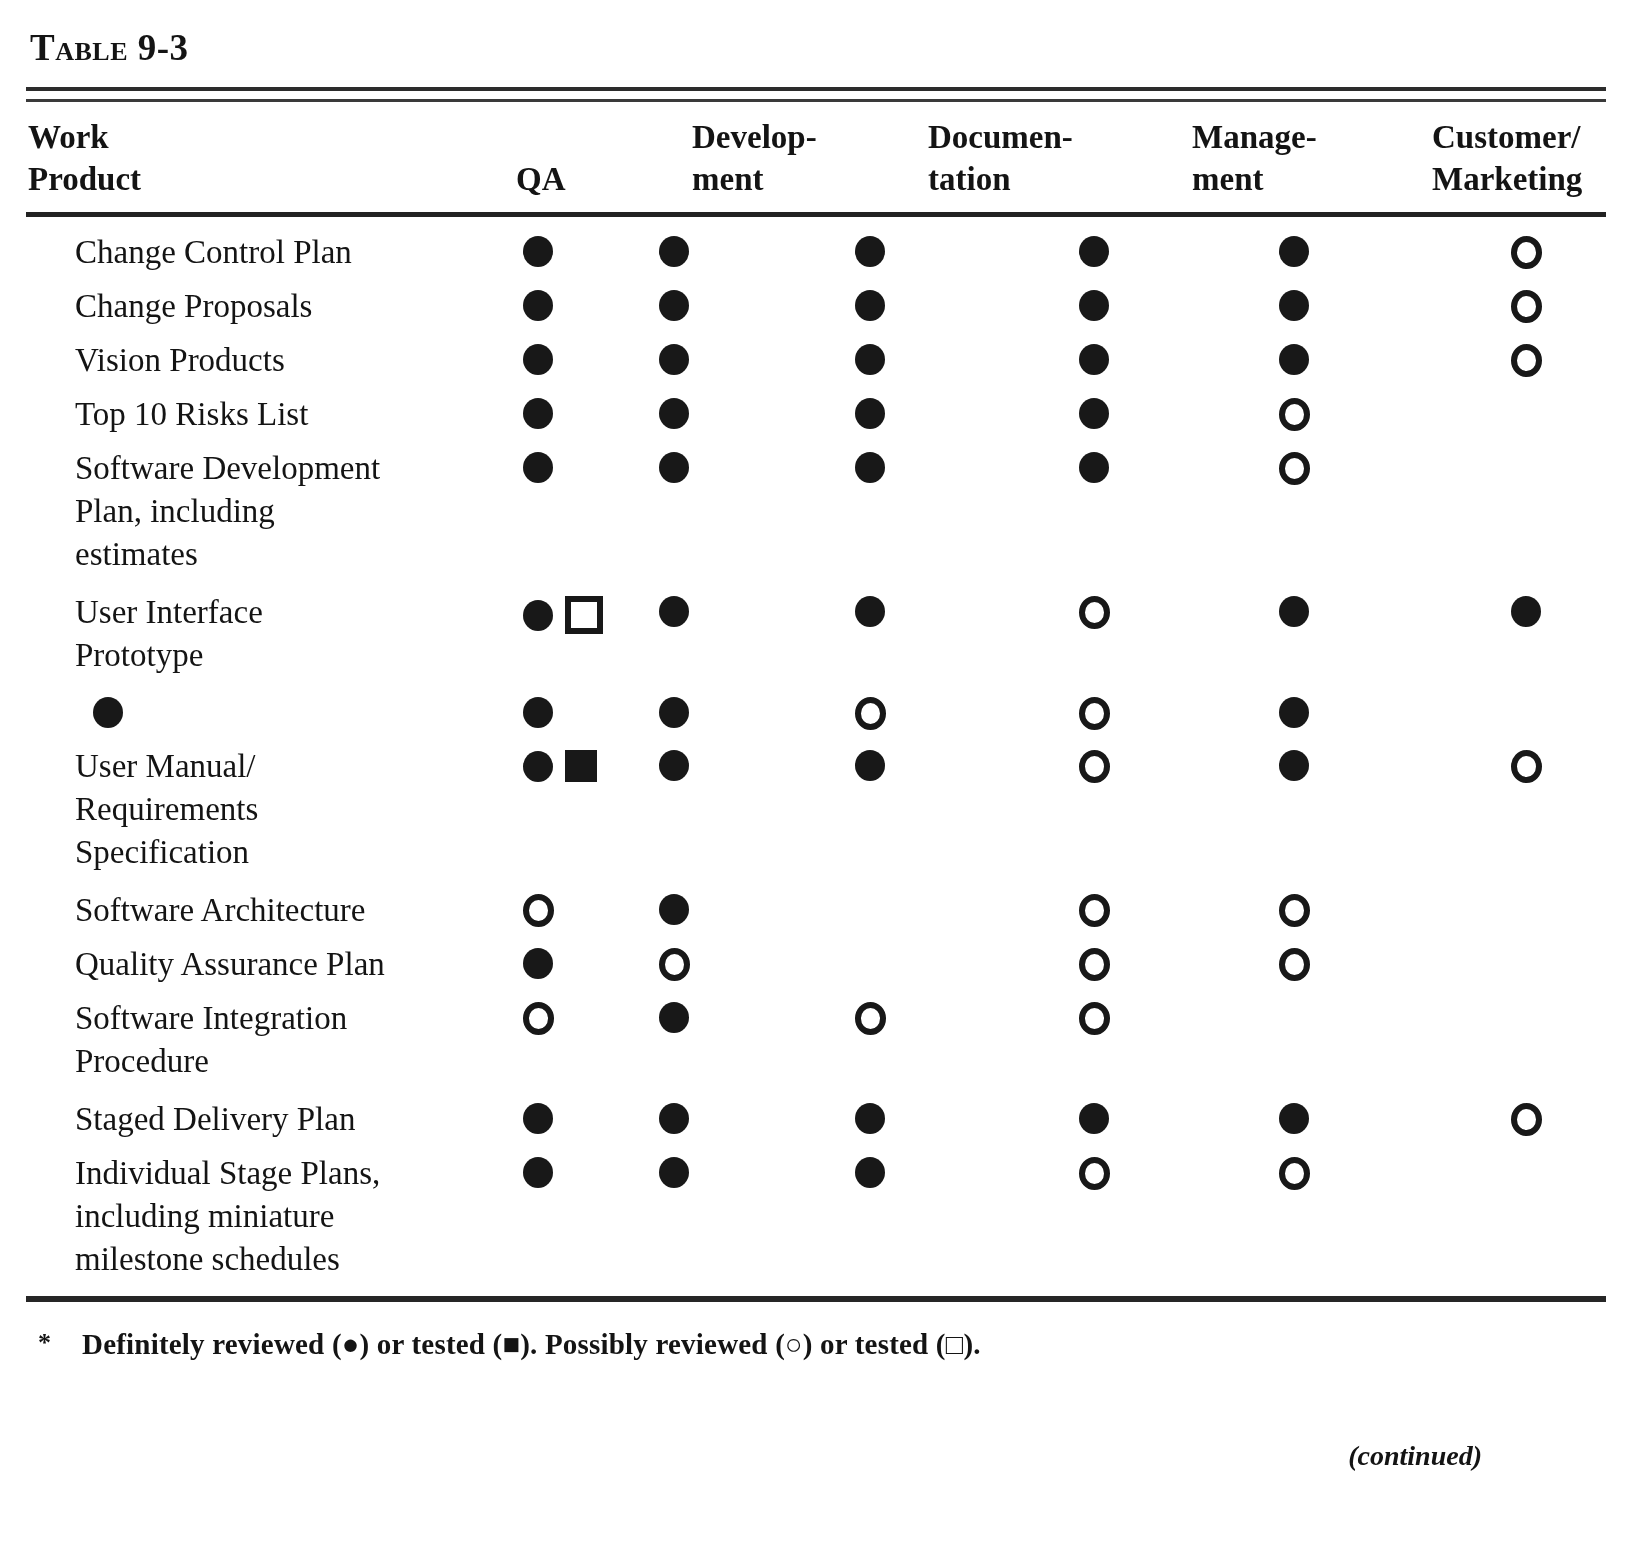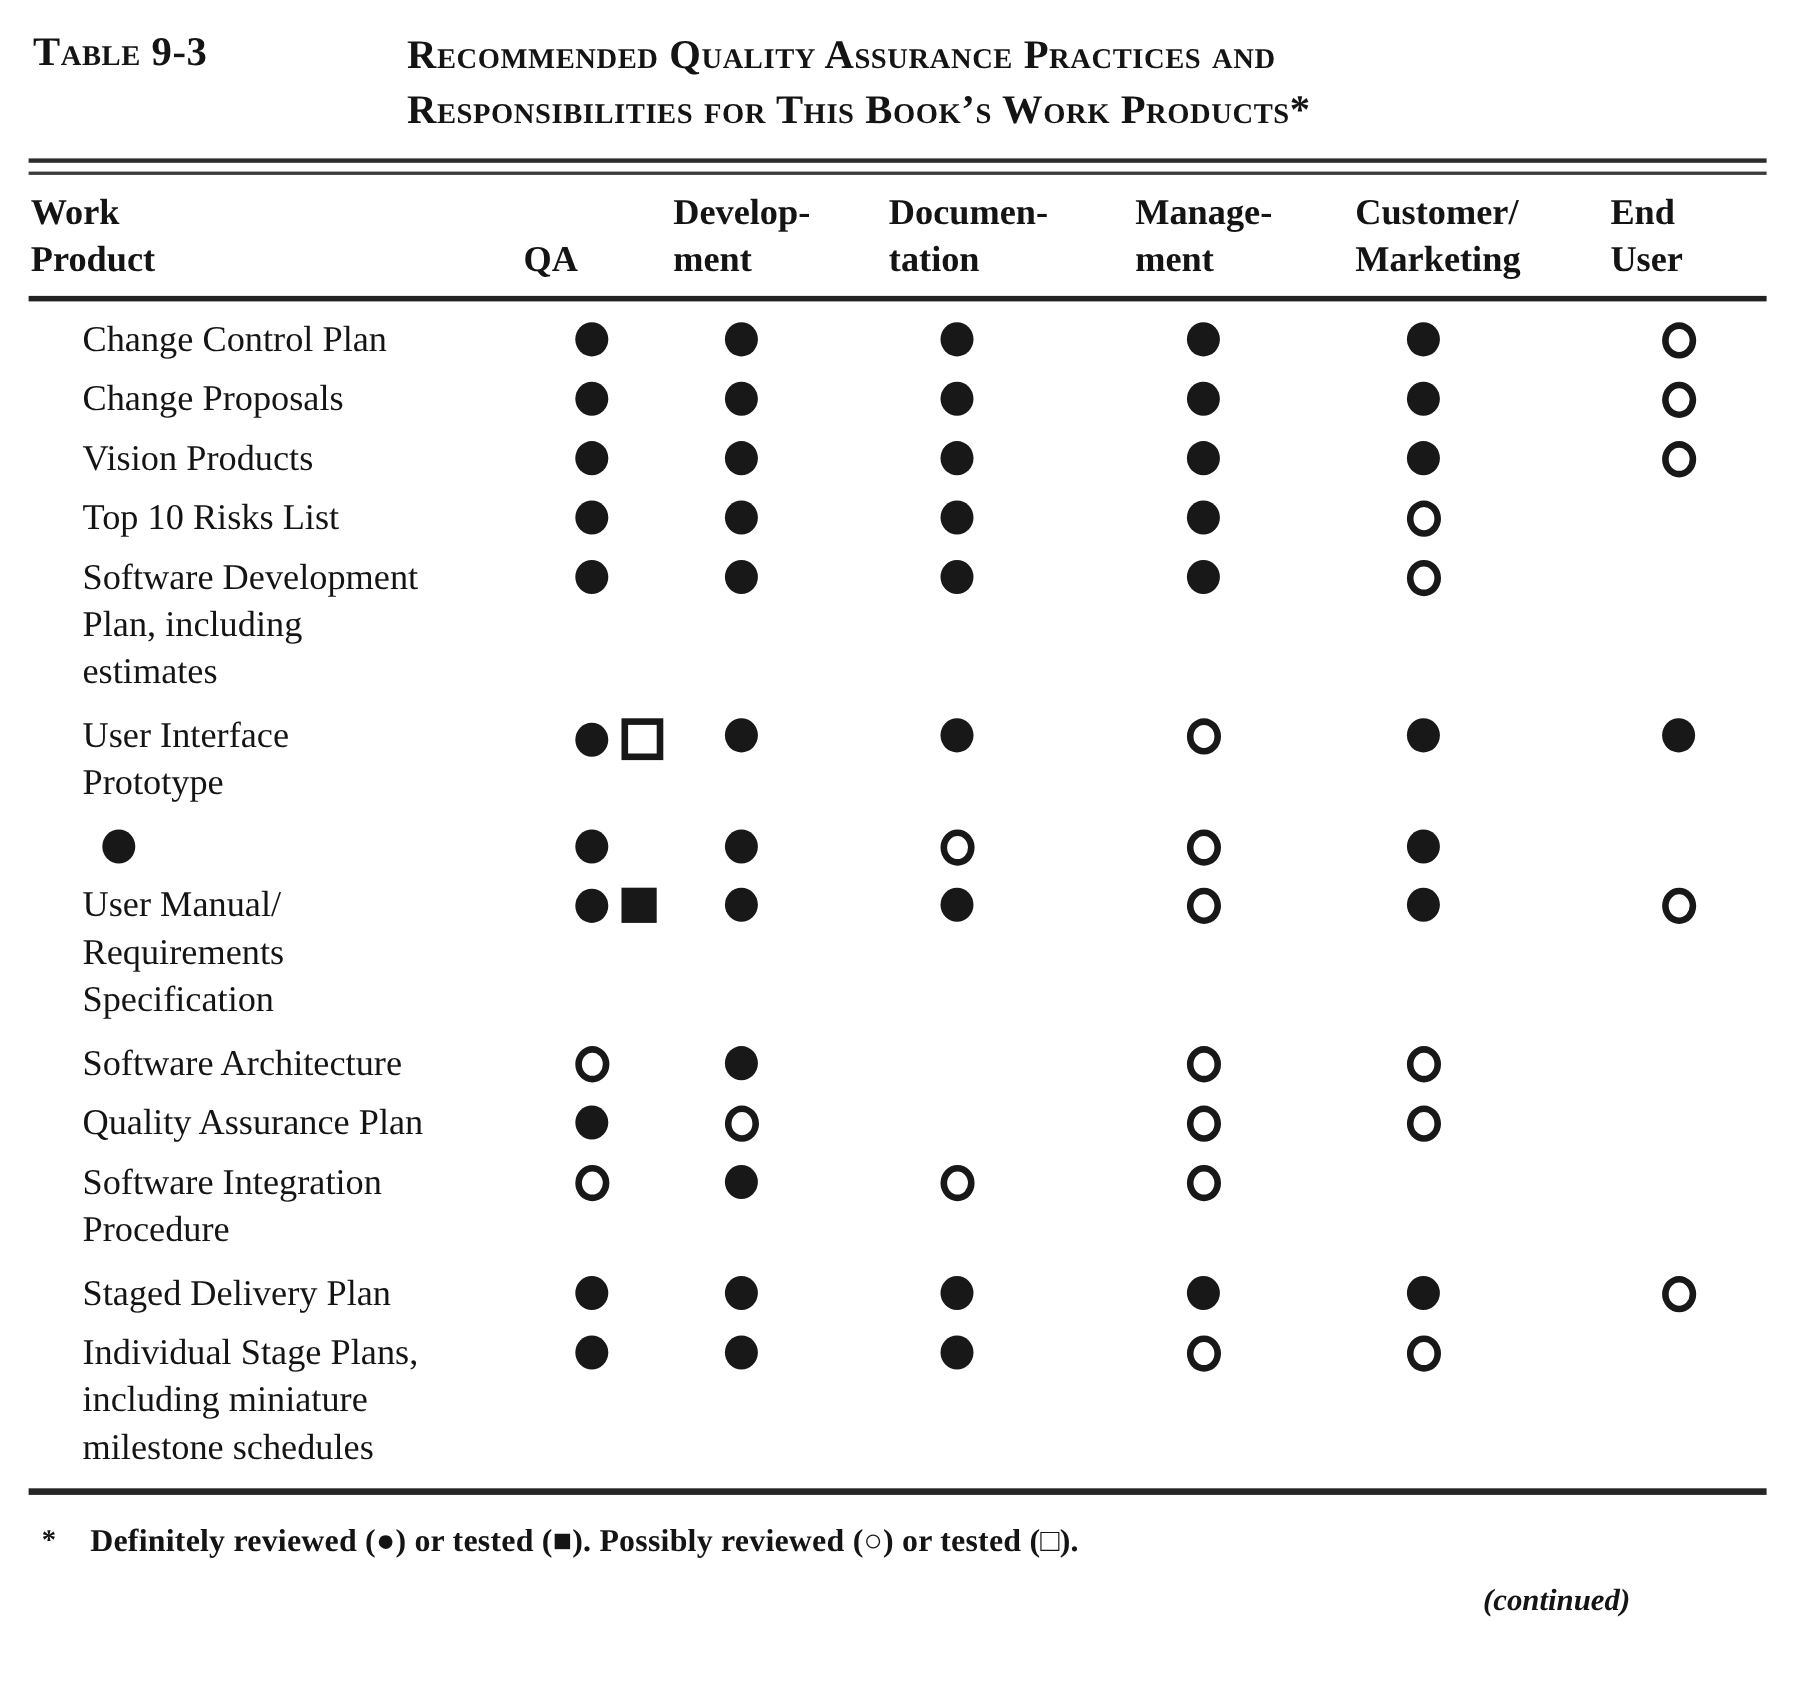--- a/index.html
+++ b/index.html
@@ -54,20 +54,21 @@
 
   
   .hrow,.row{
     display:grid;
     grid-template-columns:430px 136px 196px 224px 200px 232px 156px;
   }
   .hrow{
     align-items:end;
     padding:14px 0 12px;
     min-height:78px;
+    gap:40px;
   }
   .th{
     font-weight:bold;
     font-size:33px;
     line-height:42px;
     white-space:pre-line;
     padding-left:20px;
   }
   .th.c0{padding-left:2px;}
 
@@ -124,24 +125,20 @@
     font-weight:bold;
   }
 </style>
 </head>
 <body>
 
 <div class="page">
 
   <div class="caption">
     <div class="cap-label">Table 9-3</div>
-    <div class="cap-title">
-      <div>Recommended Quality Assurance Practices and</div>
-      <div>Responsibilities for This Book’s Work Products*</div>
-    </div>
   </div>
 
   <div class="rule-double"></div>
 
   <div class="hrow">
       <div class="th c0">Work
 Product</div>
       <div class="th c1">QA</div>
       <div class="th c2">Develop-
 ment</div>

